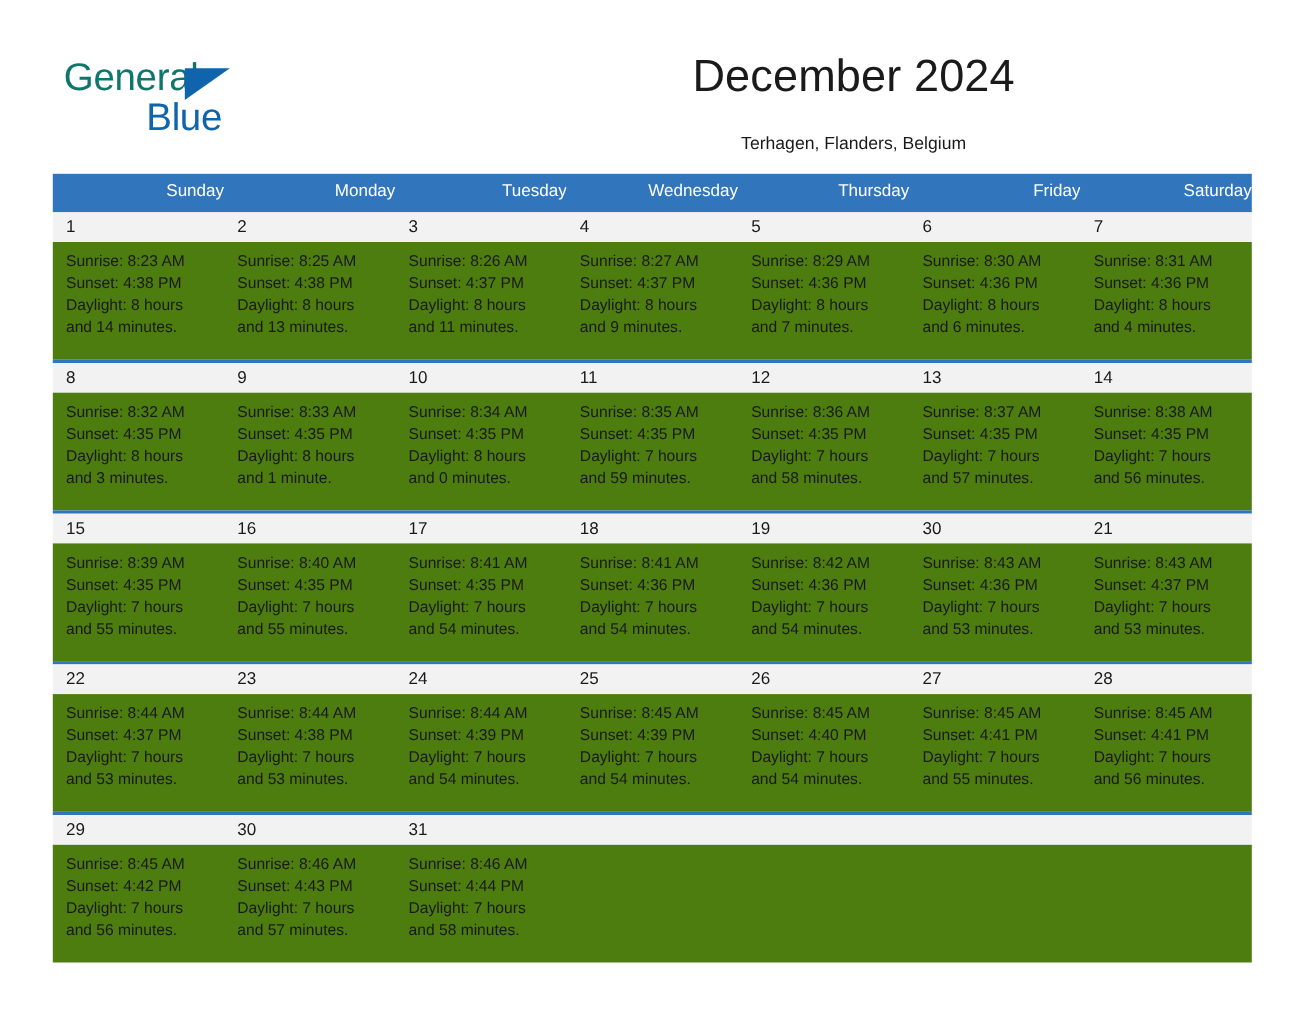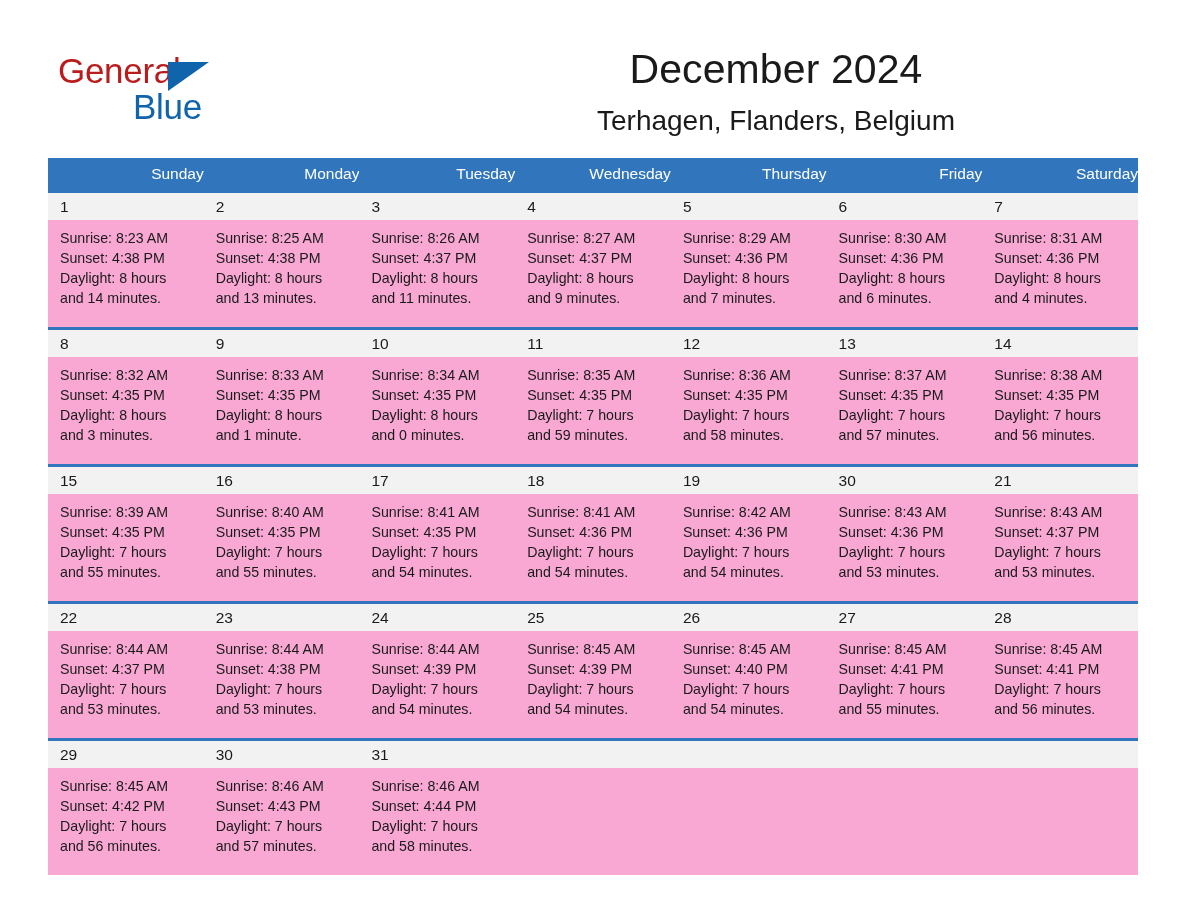--- a/index.html
+++ b/index.html
@@ -34,21 +34,21 @@
     top: 8px;
     width: 260px;
     height: 80px;
   }
   .logo-general {
     position: absolute;
     left: 0;
     top: 0;
     font-size: 35px;
     letter-spacing: -0.3px;
-    color: #b91c1c;
+    color: #0f766e;
     font-weight: 400;
     line-height: 42px;
   }
   .logo-tri {
     position: absolute;
     left: 110px;
     top: 12px;
     width: 0;
     height: 0;
     border-left: 41px solid #1064ab;
@@ -73,22 +73,22 @@
     width: 700px;
   }
   .cal-title {
     font-size: 41px;
     font-weight: 400;
     color: #1a1a1a;
     line-height: 54px;
     letter-spacing: 0.1px;
   }
   .cal-subtitle {
-    margin-top: 10px;
-    font-size: 28px;
+    margin-top: 20px;
+    font-size: 16px;
     font-weight: 400;
     color: #1a1a1a;
     line-height: 30px;
   }
 
   
   .calendar {
     position: absolute;
     left: 48px;
     top: 158px;
@@ -128,21 +128,21 @@
     flex: 1 1 0;
     font-size: 15.5px;
     line-height: 27px;
     color: #1a1a1a;
     padding-left: 12px;
   }
 
   .week-body {
     display: flex;
     width: 100%;
-    background: #f9a8d4;
+    background: #4d7c0f;
     height: 107px;
   }
   .week-body .cell {
     flex: 1 1 0;
     padding: 8px 8px 0 12px;
   }
   .cell .line {
     font-size: 14.2px;
     line-height: 20px;
     color: #1a1a1a;

